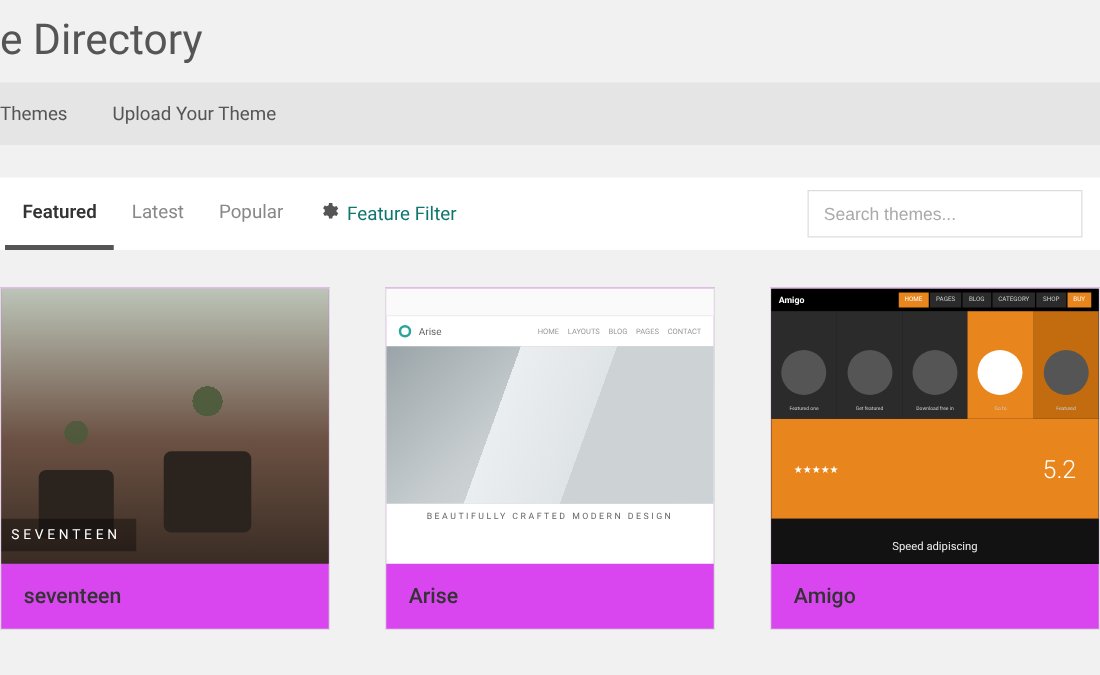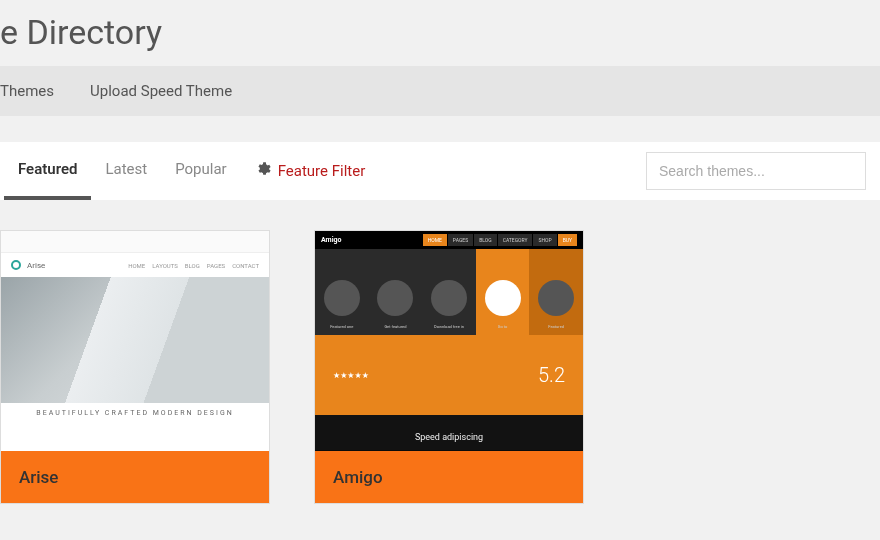--- a/index.html
+++ b/index.html
@@ -4,27 +4,27 @@
 <style>
 *{box-sizing:border-box;margin:0;padding:0;}
 body{font-family:-apple-system,BlinkMacSystemFont,"Segoe UI",Roboto,sans-serif;background:#f1f1f1;width:880px;height:540px;overflow:hidden;}
 .page-title{font-size:34px;color:#555;padding:12px 0 14px 0;font-weight:400;}
 .toolbar{background:#e5e5e5;padding:16px 0;display:flex;gap:36px;color:#555;font-size:15px;text-align:right;}
 .toolbar span{cursor:pointer;}
 .filterbar{background:#fff;display:flex;align-items:center;padding:0 0 0 0;margin-top:26px;height:58px;}
 .tabs{display:flex;gap:0;padding-left:4px;}
 .tab{padding:18px 14px;color:#888;font-size:15px;cursor:pointer;border-bottom:4px solid transparent;}
 .tab.active{color:#333;font-weight:600;border-bottom:4px solid #555;}
-.feature-filter{display:flex;align-items:center;gap:7px;color:#b91c1c;margin-left:14px;cursor:pointer;font-size:15px;}
+.feature-filter{display:flex;align-items:center;gap:7px;color:#0f766e;margin-left:14px;cursor:pointer;font-size:15px;}
 .gear svg{width:16px;height:16px;fill:#555;}
 .search{margin-left:auto;margin-right:14px;}
 .search input{width:220px;height:38px;border:1px solid #ddd;padding:0 12px;font-size:14px;color:#999;}
 .search input::placeholder{color:#aaa;}
 .grid{display:flex;gap:44px;padding:30px 0 0 0;}
-.card{width:270px;background:#f97316;border:1px solid #ddd;}
+.card{width:270px;background:#d946ef;border:1px solid #ddd;}
 .thumb{height:220px;position:relative;overflow:hidden;}
 .card-title{padding:16px 18px;font-size:17px;color:#333;font-weight:500;}
 .t1{background:linear-gradient(180deg,#bcc5b8 0%,#6b5143 55%,#3a2c24 100%);position:relative;}
 .t1 .pot{position:absolute;bottom:20px;left:30px;width:60px;height:55px;background:#2a231e;border-radius:6px;}
 .t1 .pot2{position:absolute;bottom:25px;left:130px;width:70px;height:65px;background:#2a231e;border-radius:6px;}
 .t1 .plant{position:absolute;bottom:70px;left:28px;width:64px;height:70px;background:radial-gradient(circle,#4a5a3a 20%,transparent 20%);opacity:.8;}
 .t1 .plant2{position:absolute;bottom:85px;left:125px;width:80px;height:90px;background:radial-gradient(circle,#4a5a3a 20%,transparent 20%);opacity:.9;}
 .t1-badge{position:absolute;bottom:10px;left:0;background:rgba(0,0,0,.35);color:#fff;font-size:11px;letter-spacing:3px;padding:7px 12px 7px 8px;line-height:1.1;}
 .t2{background:#fff;}
 .t2-top{height:22px;background:#fafafa;border-bottom:1px solid #eee;}
@@ -62,21 +62,21 @@
 .t3-foot .s{color:#eee;font-size:9px;}
 .t3-bar{height:10px;background:#0a0a0a;margin-top:6px;}
 </style>
 </head>
 <body>
 
 <h1 class="page-title">e Directory</h1>
 
 <div class="toolbar">
   <span>Themes</span>
-  <span>Upload Speed Theme</span>
+  <span>Upload Your Theme</span>
 </div>
 
 <div class="filterbar">
   <div class="tabs">
     <div class="tab active">Featured</div>
     <div class="tab">Latest</div>
     <div class="tab">Popular</div>
   </div>
   <div class="feature-filter">
     <span class="gear">
@@ -86,20 +86,32 @@
     </span>
     <span>Feature Filter</span>
   </div>
   <div class="search">
     <input type="text" placeholder="Search themes..." style="">
   </div>
 </div>
 
 <div class="grid">
 
+  <div class="card">
+    <div class="thumb t1">
+      <div class="plant"></div>
+      <div class="plant2"></div>
+      <div class="pot"></div>
+      <div class="pot2"></div>
+      <div class="t1-badge">
+        <span>SEVENTEEN</span>
+      </div>
+    </div>
+    <div class="card-title">seventeen</div>
+  </div>
 
   <div class="card">
     <div class="thumb t2">
       <div class="t2-top"></div>
       <div class="t2-nav">
         <span class="t2-logo"></span>
         <span class="t2-brand">Arise</span>
         <div class="t2-links">
           <span>HOME</span>
           <span>LAYOUTS</span>

